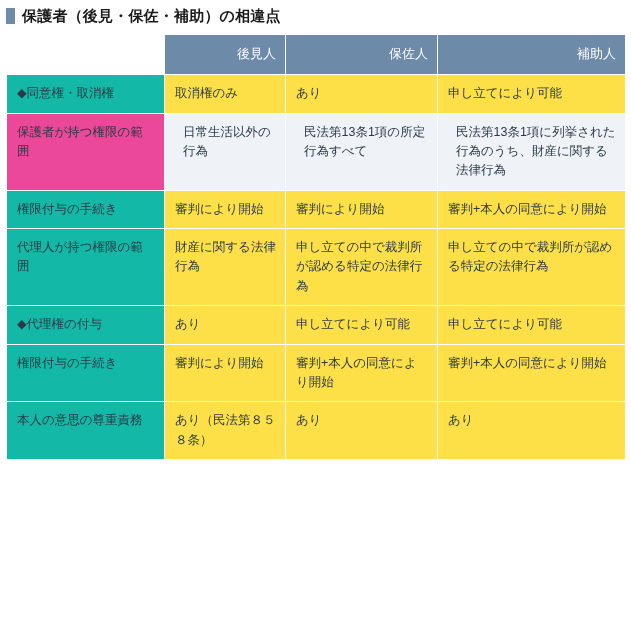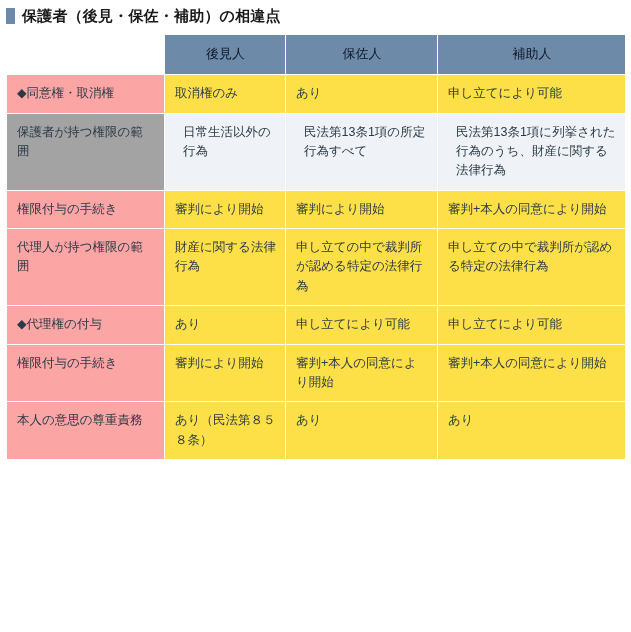--- a/index.html
+++ b/index.html
@@ -55,44 +55,44 @@
 
   table.compare th, table.compare td {
     border: 1px solid #ffffff;
     vertical-align: top;
     padding: 9px 9px 9px 10px;
     line-height: 1.55;
     word-break: break-all;
   }
   table.compare thead th {
     background: #6d8aa8;
-    color: #0f172a;
+    color: #ffffff;
     font-weight: normal;
-    text-align: center;
+    text-align: right;
     font-size: 13px;
     padding-top: 9px;
     padding-bottom: 10px;
     height: 20px;
   }
   table.compare thead th.corner {
     background: #ffffff;
     border-color: #ffffff;
   }
   table.compare tbody th {
-    background: #fca5a5;
+    background: #14b8a6;
     color: #2b3a47;
     font-weight: normal;
     text-align: left;
   }
   table.compare tbody td {
     background: #fde047;
     color: #2b3a47;
   }
   table.compare tbody tr.alt th {
-    background: #a3a3a3;
+    background: #ec4899;
   }
   table.compare tbody tr.alt td {
     background: #eff3f7;
     padding-left: 18px;
   }
 </style>
 </head>
 <body>
 
 <div class="page">

